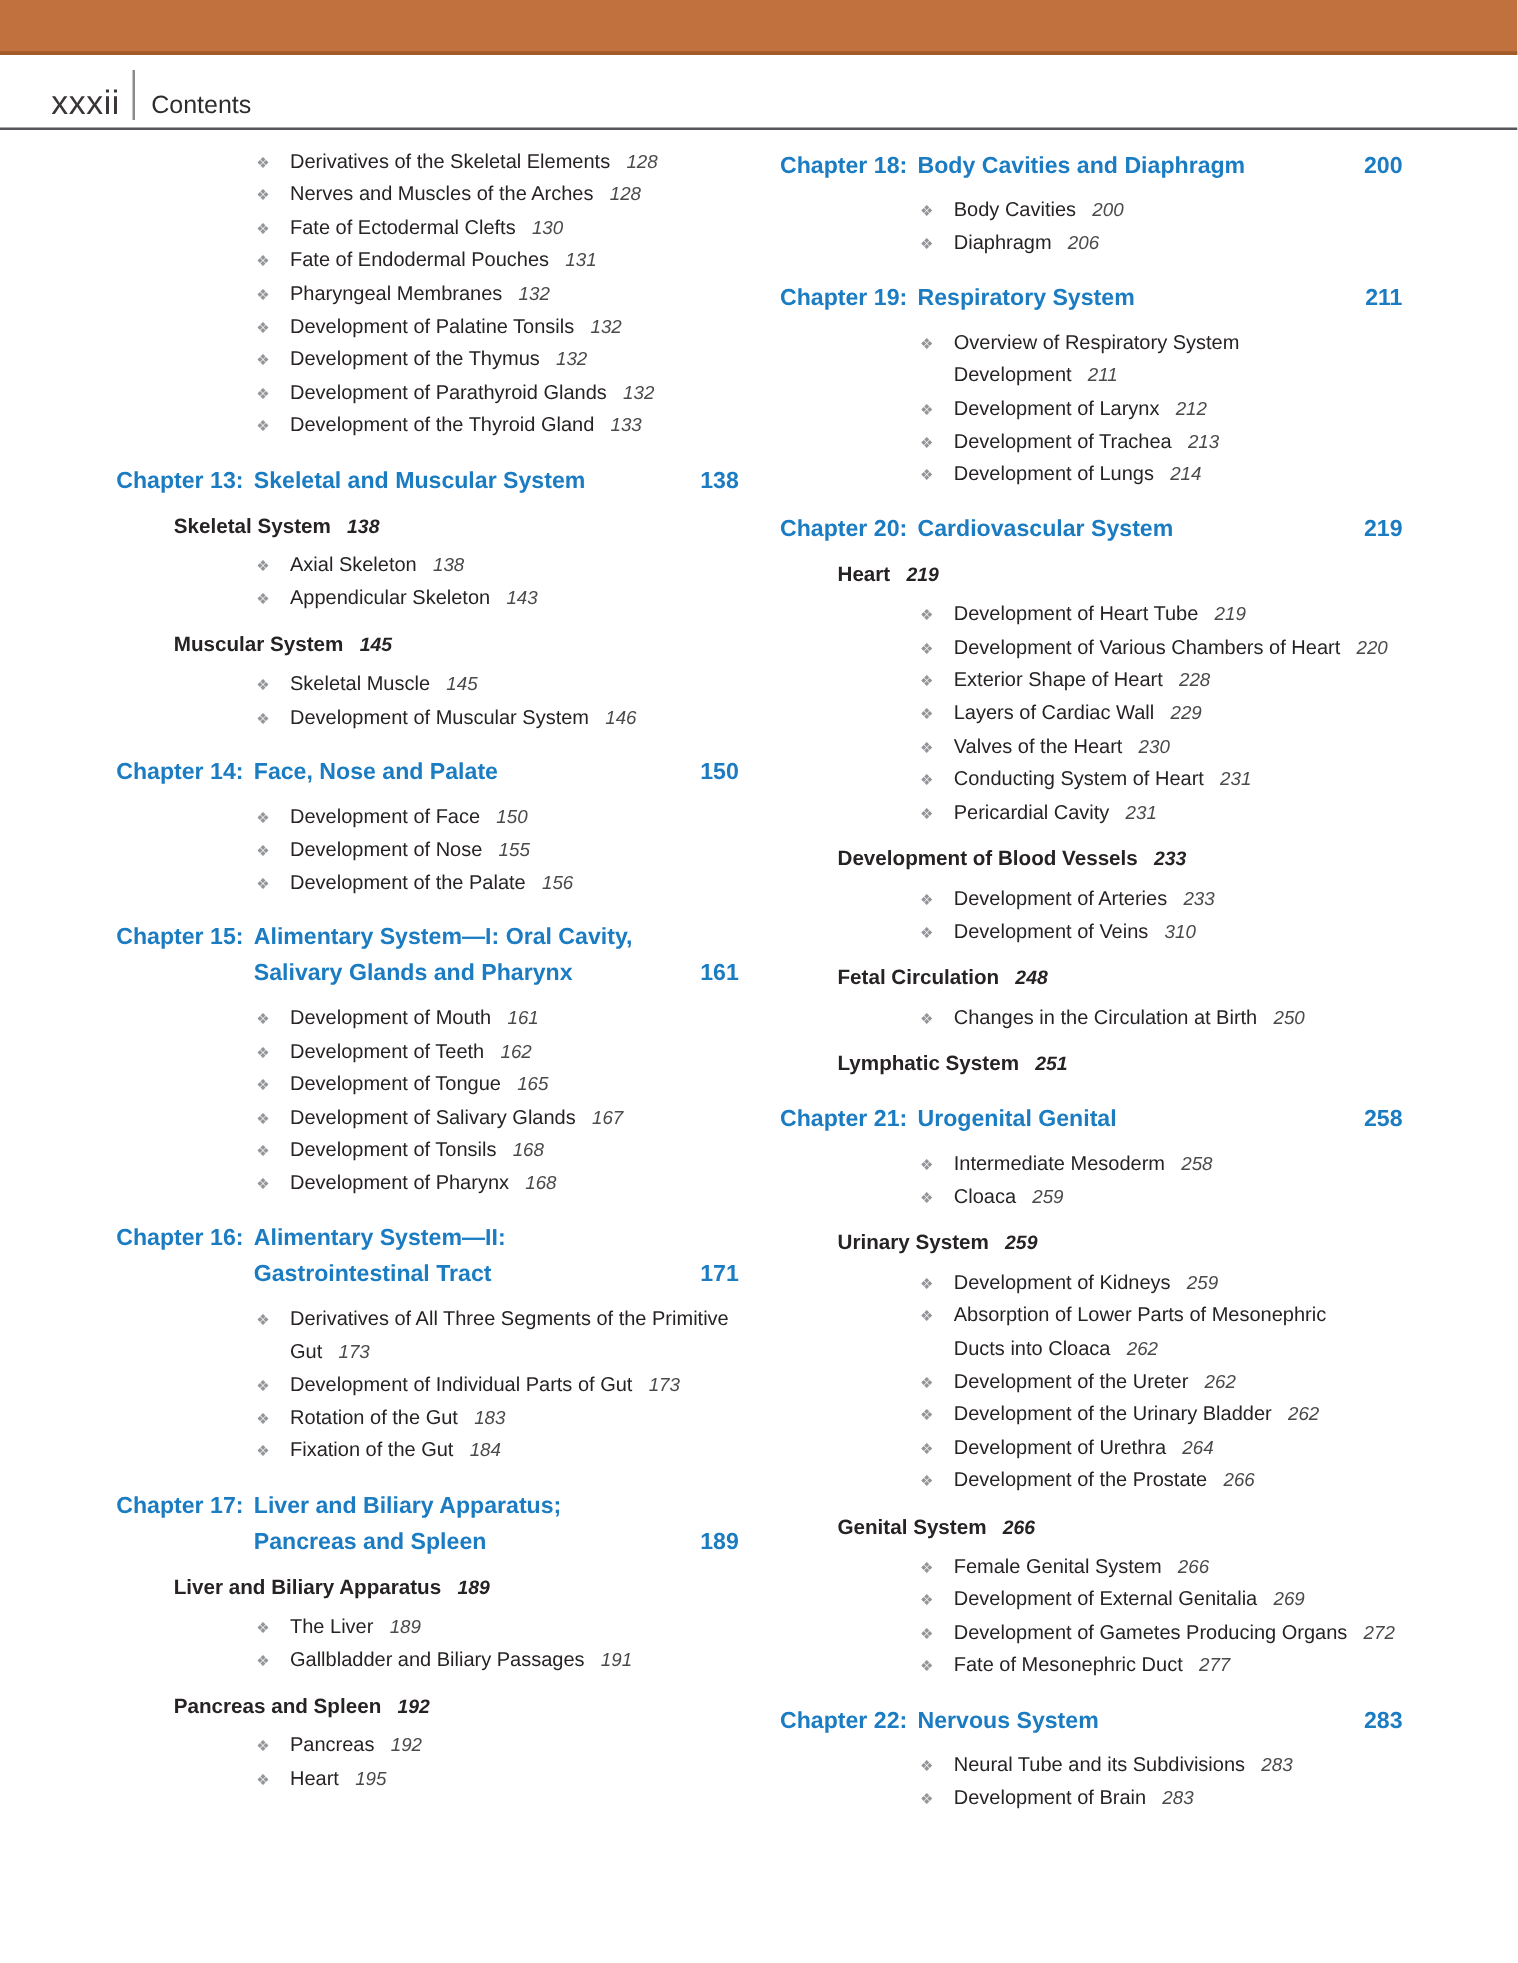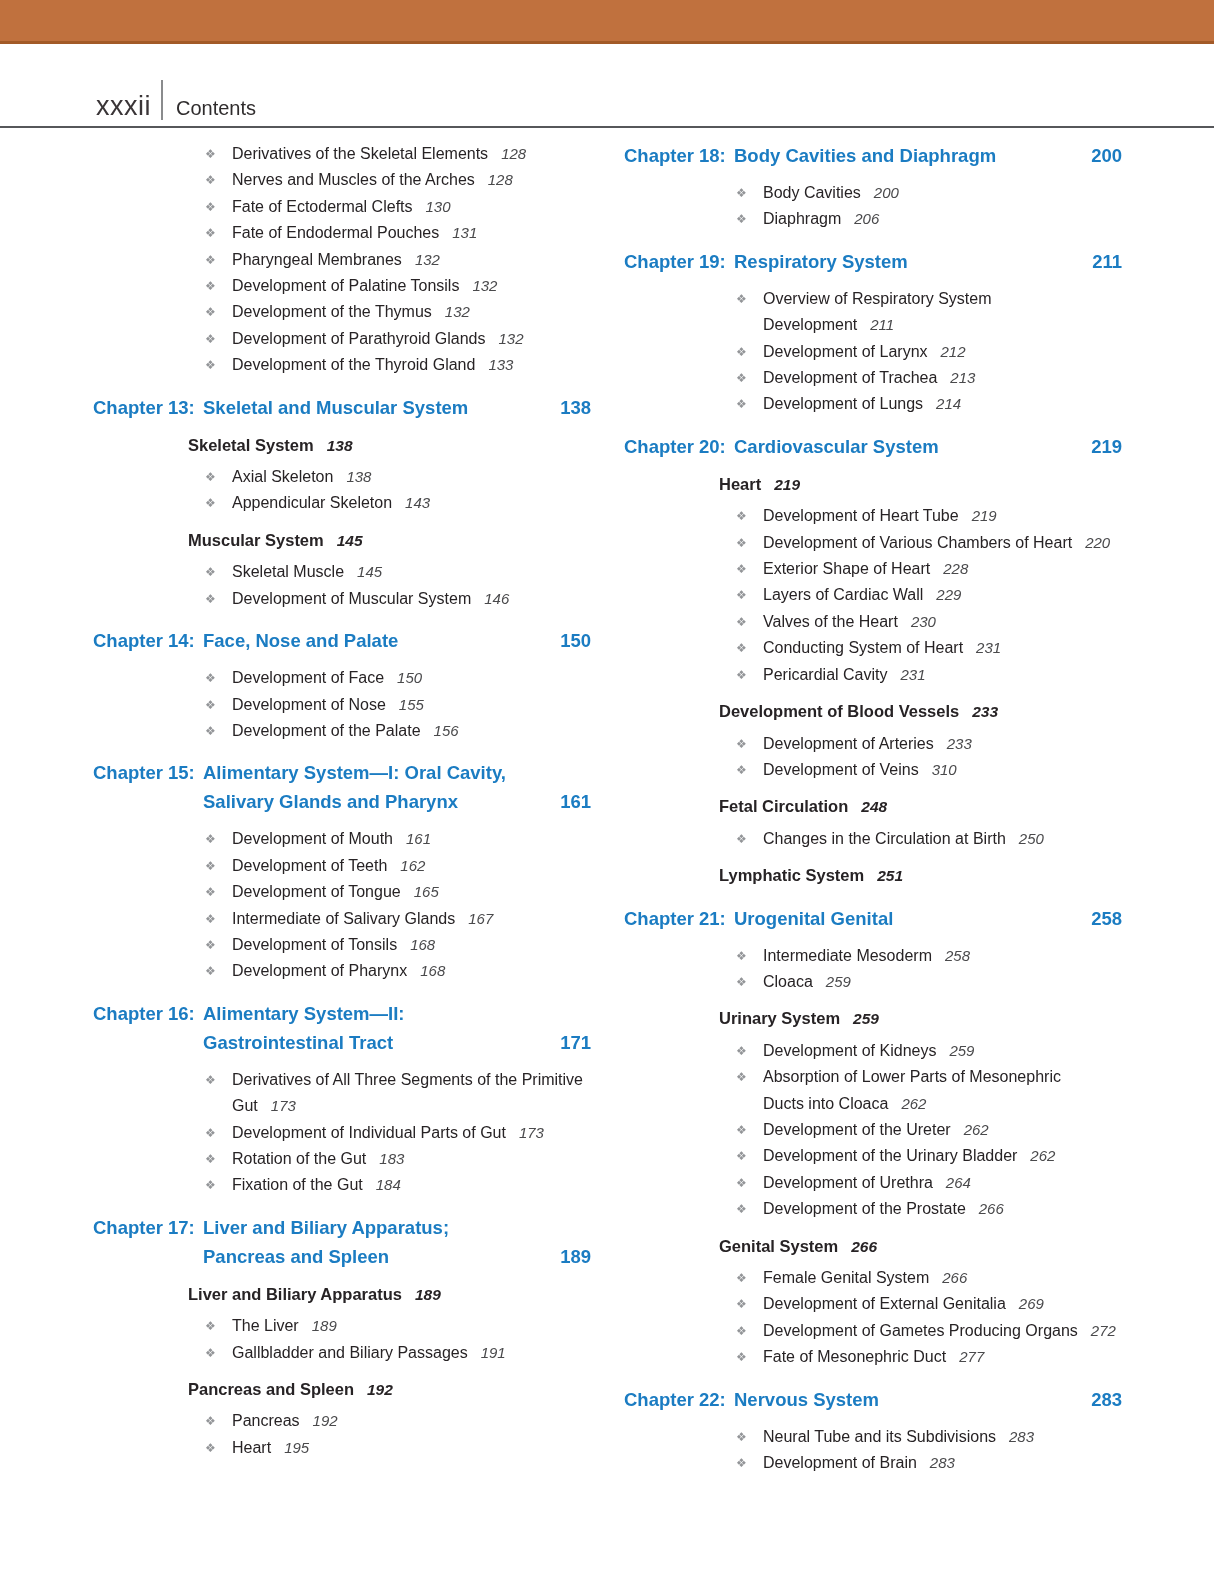--- a/index.html
+++ b/index.html
@@ -18,21 +18,21 @@
     font-family:"Liberation Sans",sans-serif;
     color:var(--body-text);
     position:relative;overflow:hidden;
   }
   .top-bar{
     height:44px;background:var(--top-bar);
     border-bottom:3px solid var(--top-bar-edge);
   }
   .page-header{
     display:flex;align-items:flex-end;
-    padding:12px 92px 6px 96px;height:58px;margin-top:24px;
+    padding:12px 92px 6px 41px;height:58px;
   }
   .folio{font-size:27px;color:#3a3537;letter-spacing:.5px;line-height:1;}
   .vdiv{width:2px;background:#8a8b8d;align-self:stretch;margin:0 13px 0 10px;}
   .contents-label{font-size:20px;color:#2f2c2d;padding-bottom:2px;line-height:1;}
   .rule{border:0;border-top:2px solid var(--rule);margin:0;}
   .columns{display:flex;gap:33px;padding:13px 92px 0 93px;}
   .col{flex:1;min-width:0;}
   .col > :first-child{margin-top:0;}
 
   
@@ -40,21 +40,21 @@
     display:grid;grid-template-columns:110px 1fr auto;
     margin:14px 0 10px;
     color:var(--chapter-blue);font-weight:bold;
     font-size:18.5px;line-height:29px;
   }
   .ch-label{white-space:nowrap;}
   .ch-page{align-self:end;padding-left:10px;}
 
   
   .subheading{
-    margin:10px 0 5px 95px;
+    margin:10px 0 5px 46px;
     font-weight:bold;font-size:16.5px;line-height:26.4px;
     color:var(--body-text);
   }
   .sh-page{font-style:italic;margin-left:13px;font-size:15.5px;}
 
   
   ul.bullets{list-style:none;margin:0 0 4px;}
   ul.bullets li{
     position:relative;padding-left:139px;
     line-height:26.4px;font-size:16px;color:var(--body-text);
@@ -127,21 +127,21 @@
         <span class="ch-title">
           <div>Alimentary System—I: Oral Cavity,</div>
           <div>Salivary Glands and Pharynx</div>
         </span>
         <span class="ch-page">161</span>
       </div>
       <ul class="bullets">
         <li><span class="bullet">❖</span><span class="item-text">Development of Mouth</span><span class="item-page">161</span></li>
         <li><span class="bullet">❖</span><span class="item-text">Development of Teeth</span><span class="item-page">162</span></li>
         <li><span class="bullet">❖</span><span class="item-text">Development of Tongue</span><span class="item-page">165</span></li>
-        <li><span class="bullet">❖</span><span class="item-text">Intermediate of Salivary Glands</span><span class="item-page">167</span></li>
+        <li><span class="bullet">❖</span><span class="item-text">Development of Salivary Glands</span><span class="item-page">167</span></li>
         <li><span class="bullet">❖</span><span class="item-text">Development of Tonsils</span><span class="item-page">168</span></li>
         <li><span class="bullet">❖</span><span class="item-text">Development of Pharynx</span><span class="item-page">168</span></li>
       </ul>
       <div class="chapter">
         <span class="ch-label">Chapter 16:</span>
         <span class="ch-title">
           <div>Alimentary System—II:</div>
           <div>Gastrointestinal Tract</div>
         </span>
         <span class="ch-page">171</span>

